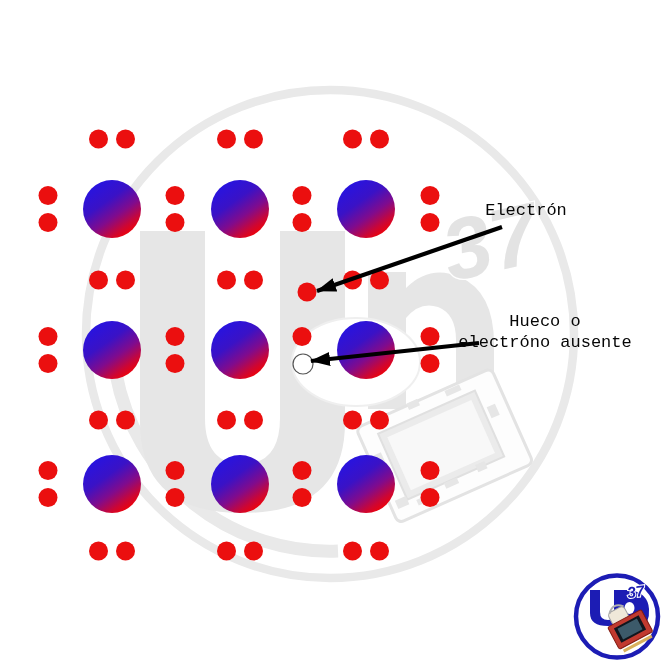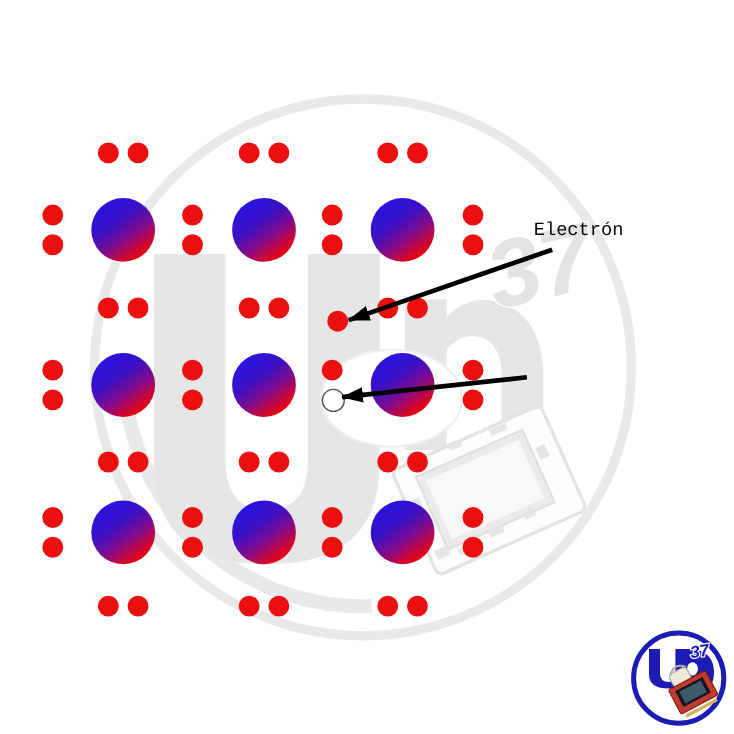--- a/index.html
+++ b/index.html
@@ -132,14 +132,18 @@
       <rect x="616" y="621" width="28" height="16" fill="#10161E"></rect>
       <rect x="619" y="623" width="22" height="12" fill="#3C5A6A"></rect>
       <rect x="614" y="644" width="32" height="3" fill="#D9B05C"></rect>
     </g>
   </g>
 </svg>
 
 <div class="label" style="left:460px;top:200px;width:132px;">
   <div>Electrón</div>
 </div>
+<div class="label" style="left:450px;top:311px;width:190px;">
+  <div>Hueco o</div>
+  <div>electróno ausente</div>
+</div>
 
 </div>
 
 </body></html>

